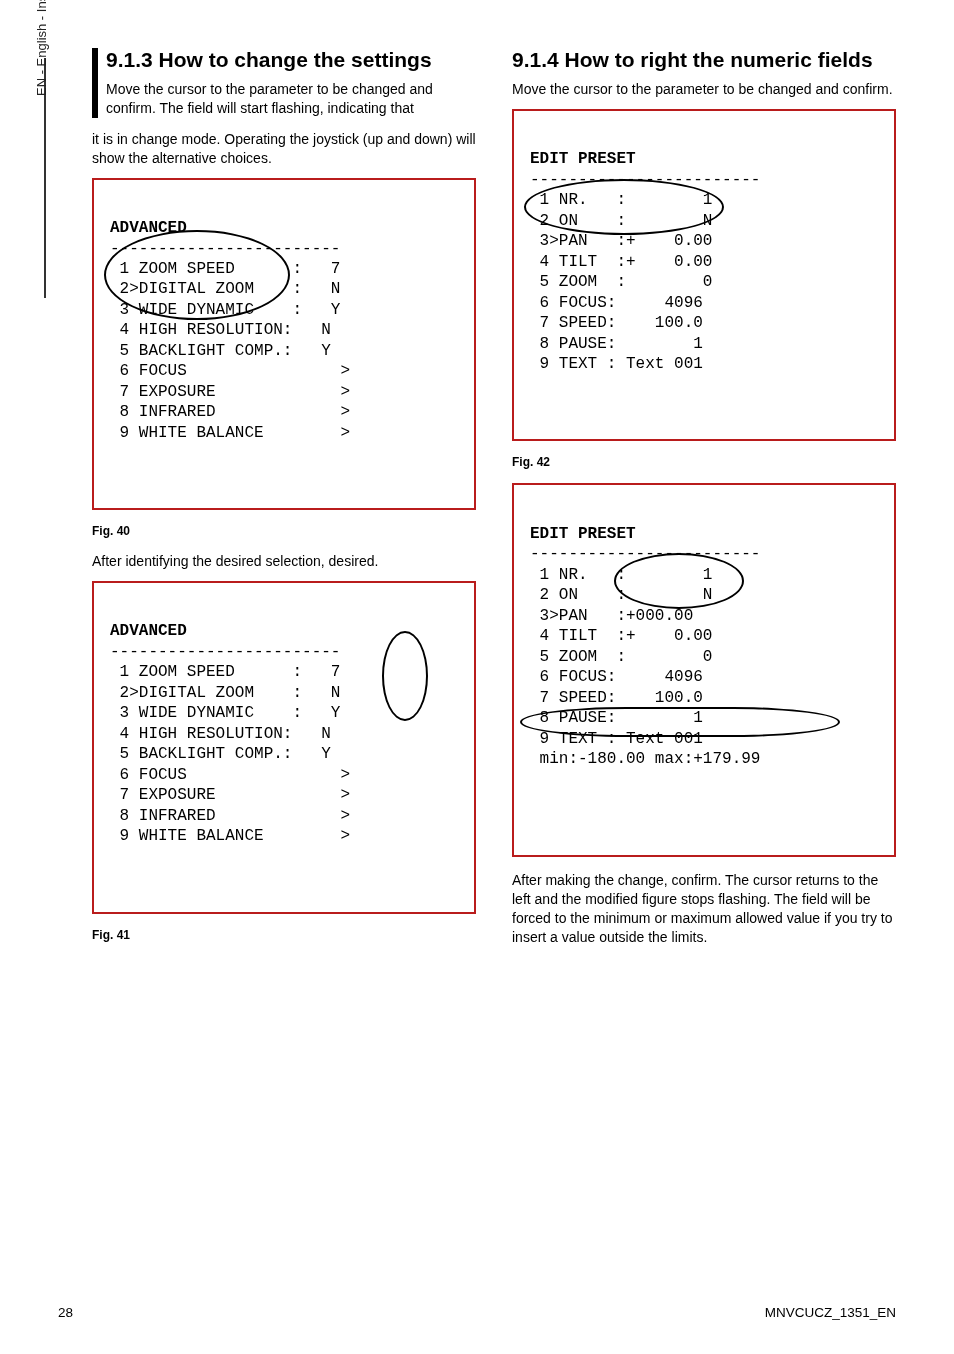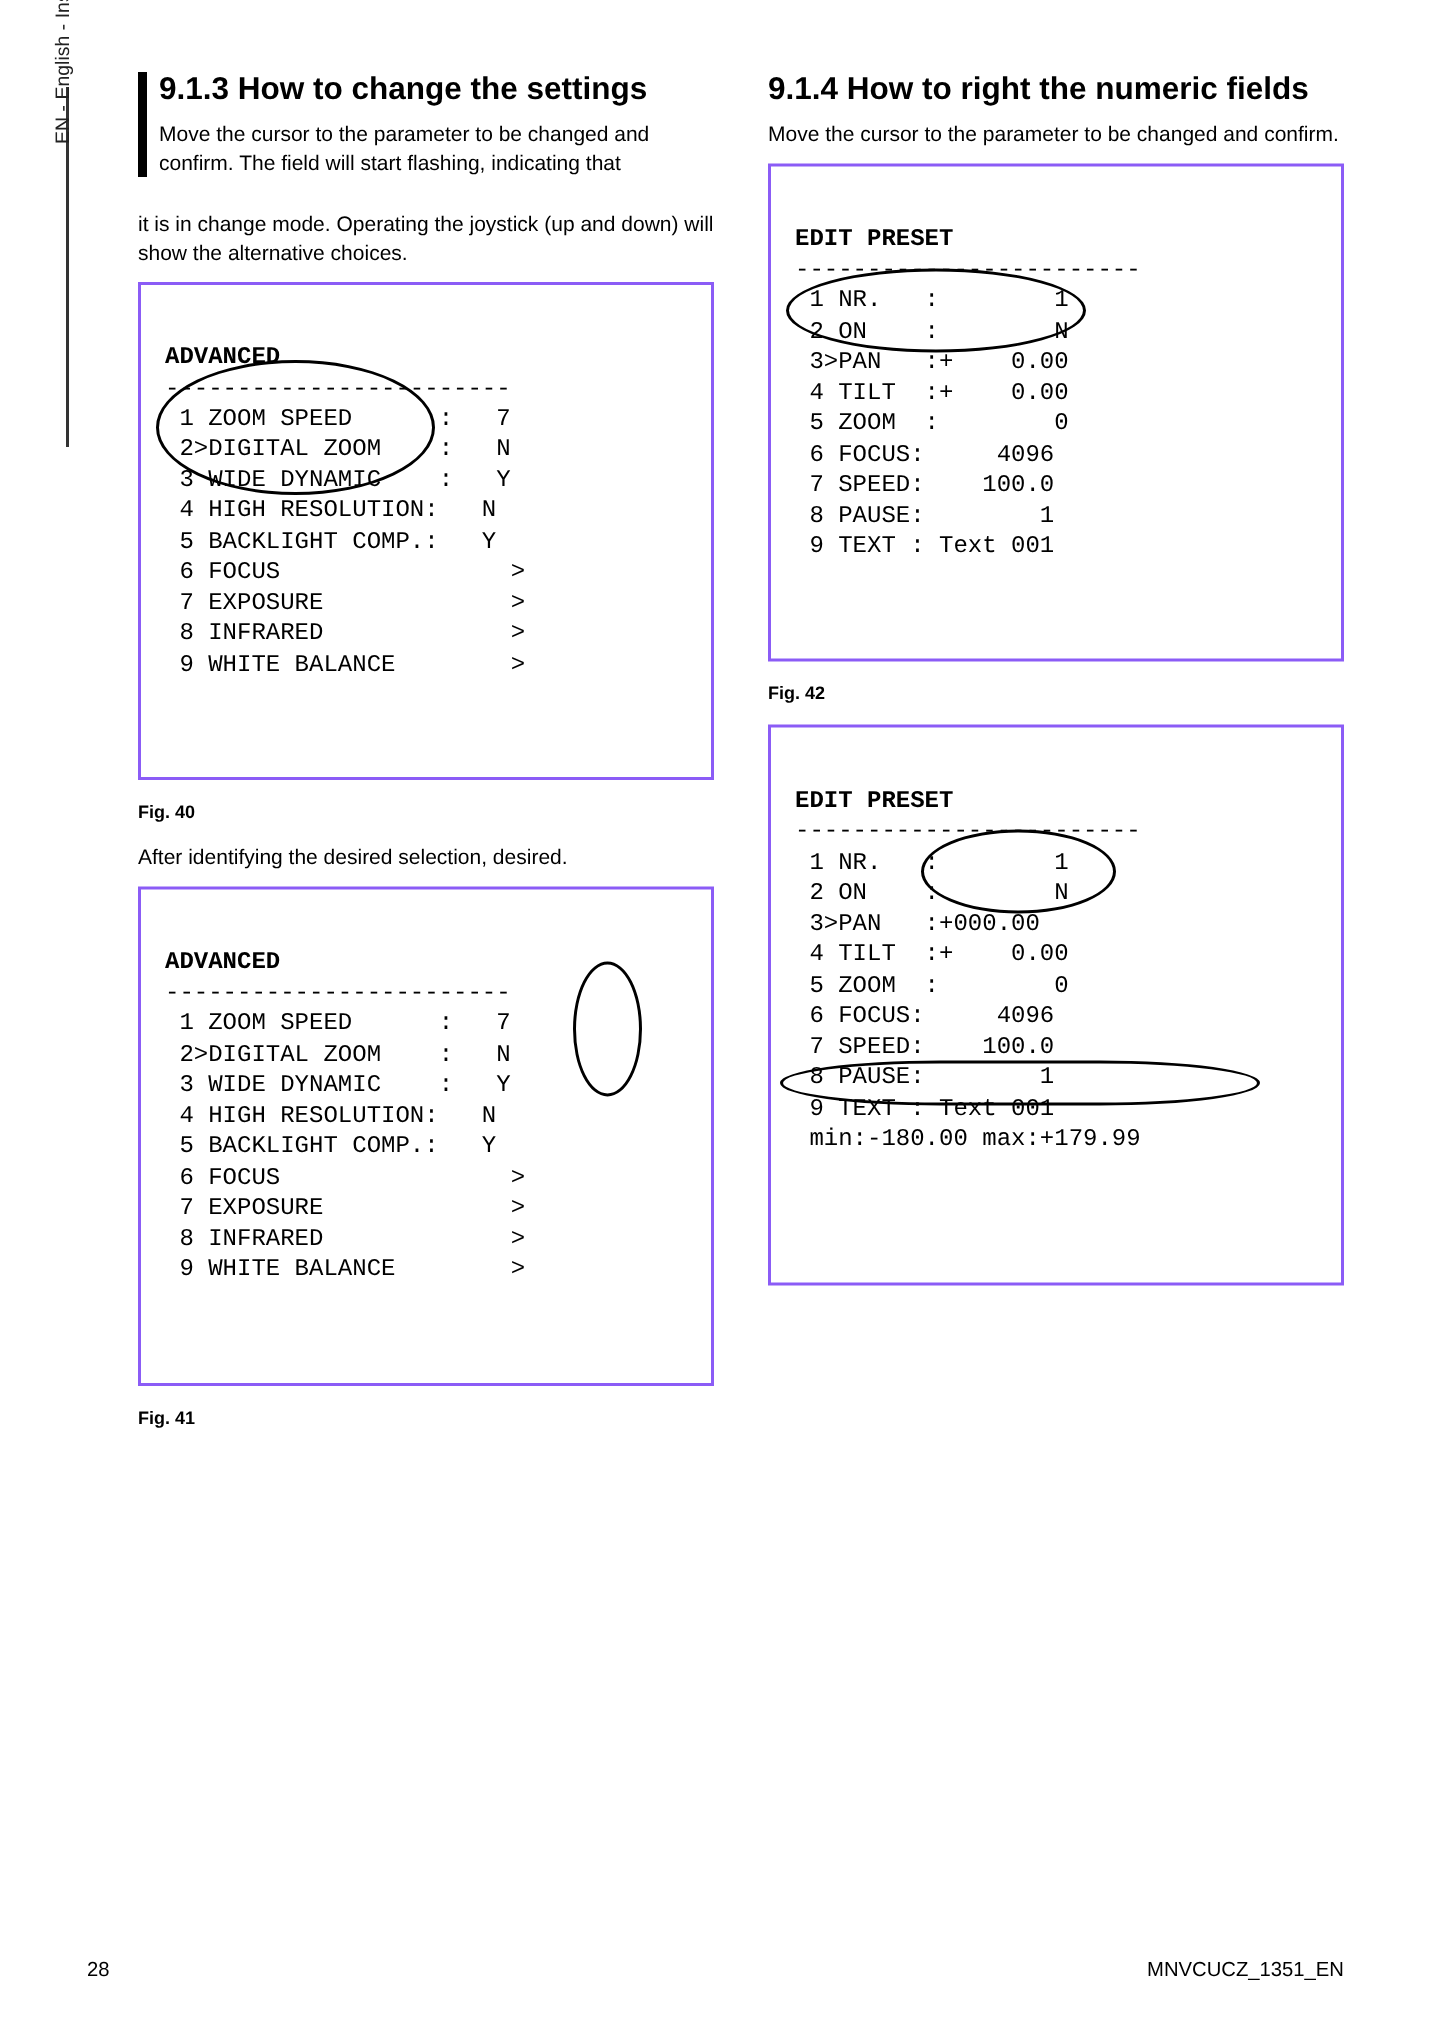--- a/index.html
+++ b/index.html
@@ -4,23 +4,23 @@
 <style>
   * { box-sizing: border-box; margin: 0; padding: 0; }
   html, body { width: 954px; height: 1354px; font-family: "Myriad Pro", "Segoe UI", Arial, sans-serif; background: #fff; color: #000; }
   .page { position: relative; width: 954px; height: 1354px; padding: 48px 58px 0 92px; }
   .sidelabel { position: absolute; left: 34px; top: 96px; transform: rotate(-90deg); transform-origin: left top; font-size: 13px; white-space: nowrap; color: #222; }
   .sidelabel::after { content: ""; display: block; position: absolute; left: -4px; top: -20px; width: 230px; }
   .sidebar-line { position: absolute; left: 44px; top: 58px; width: 2px; height: 240px; background: #333; }
   .cols { display: flex; gap: 36px; }
   .col { flex: 1 1 0; min-width: 0; }
   h2 { font-size: 21px; font-weight: 700; margin-bottom: 8px; }
-  .accentbar { border-left: 6px solid #000; padding-left: 8px; margin-bottom: 22px; }
+  .accentbar { border-left: 6px solid #000; padding-left: 8px; margin-bottom: 12px; }
   p.body { font-size: 14px; line-height: 1.35; margin-bottom: 10px; }
-  .term { font-family: "Courier New", monospace; font-size: 16px; line-height: 1.28; border: 2px solid #8b5cf6; padding: 18px 16px 24px 16px; white-space: pre; margin: 6px 0 14px 0; position: relative; background: #fff; }
+  .term { font-family: "Courier New", monospace; font-size: 16px; line-height: 1.28; border: 2px solid #b91c1c; padding: 18px 16px 24px 16px; white-space: pre; margin: 6px 0 14px 0; position: relative; background: #fff; }
   .term .title { font-weight: 700; }
   .figcap { font-size: 12px; font-weight: 700; margin: 8px 0 14px 0; }
   .ring { position: absolute; border: 2.5px solid #000; border-radius: 50%/50%; pointer-events: none; }
   .footer { position: absolute; left: 58px; right: 58px; bottom: 34px; display: flex; justify-content: space-between; font-size: 13.5px; margin-top: 28px; }
 </style>
 </head>
 <body>
 
 <div class="page">
   <div class="sidebar-line"></div>
@@ -106,20 +106,21 @@
  6 FOCUS:     4096
  7 SPEED:    100.0
  8 PAUSE:        1
  9 TEXT : Text 001
  min:-180.00 max:+179.99</span>
         <div class="ring" style="left:100px; top:68px; width:130px; height:56px;"></div>
         <div class="ring" style="left:6px; top:222px; width:320px; height:30px; border-radius:60%/90%;"></div>
       </div>
 
 
+      <p class="body">After making the change, confirm. The cursor returns to the left and the modified figure stops flashing. The field will be forced to the minimum or maximum allowed value if you try to insert a value outside the limits.</p>
     </div>
   </div>
 
   <div class="footer">
     <span>28</span>
     <span>MNVCUCZ_1351_EN</span>
   </div>
 </div>
 
 </body></html>

